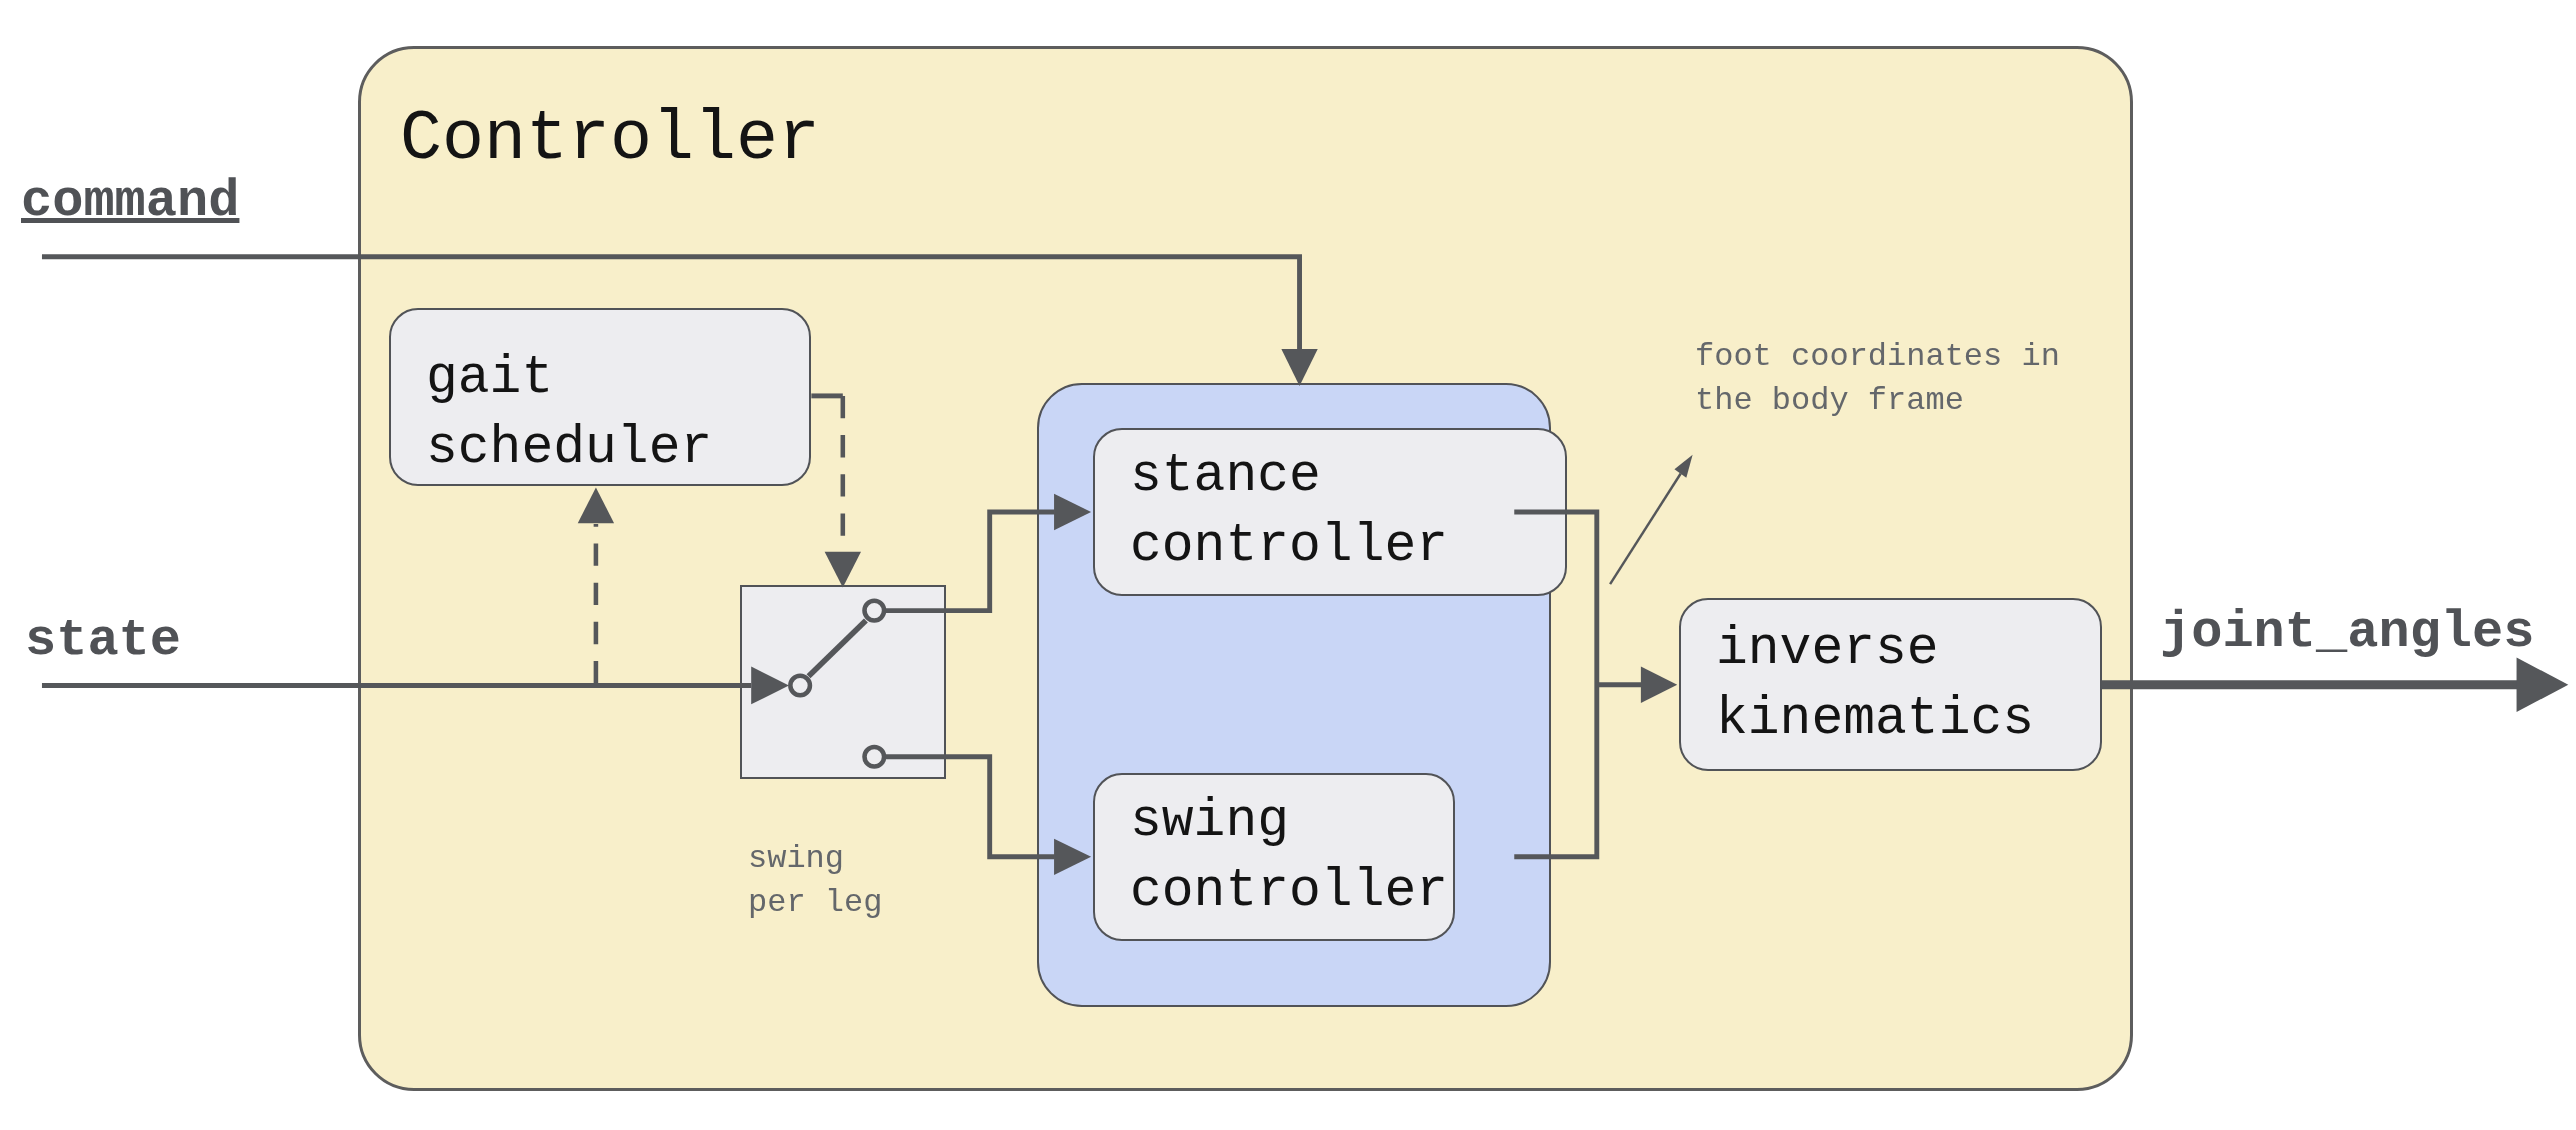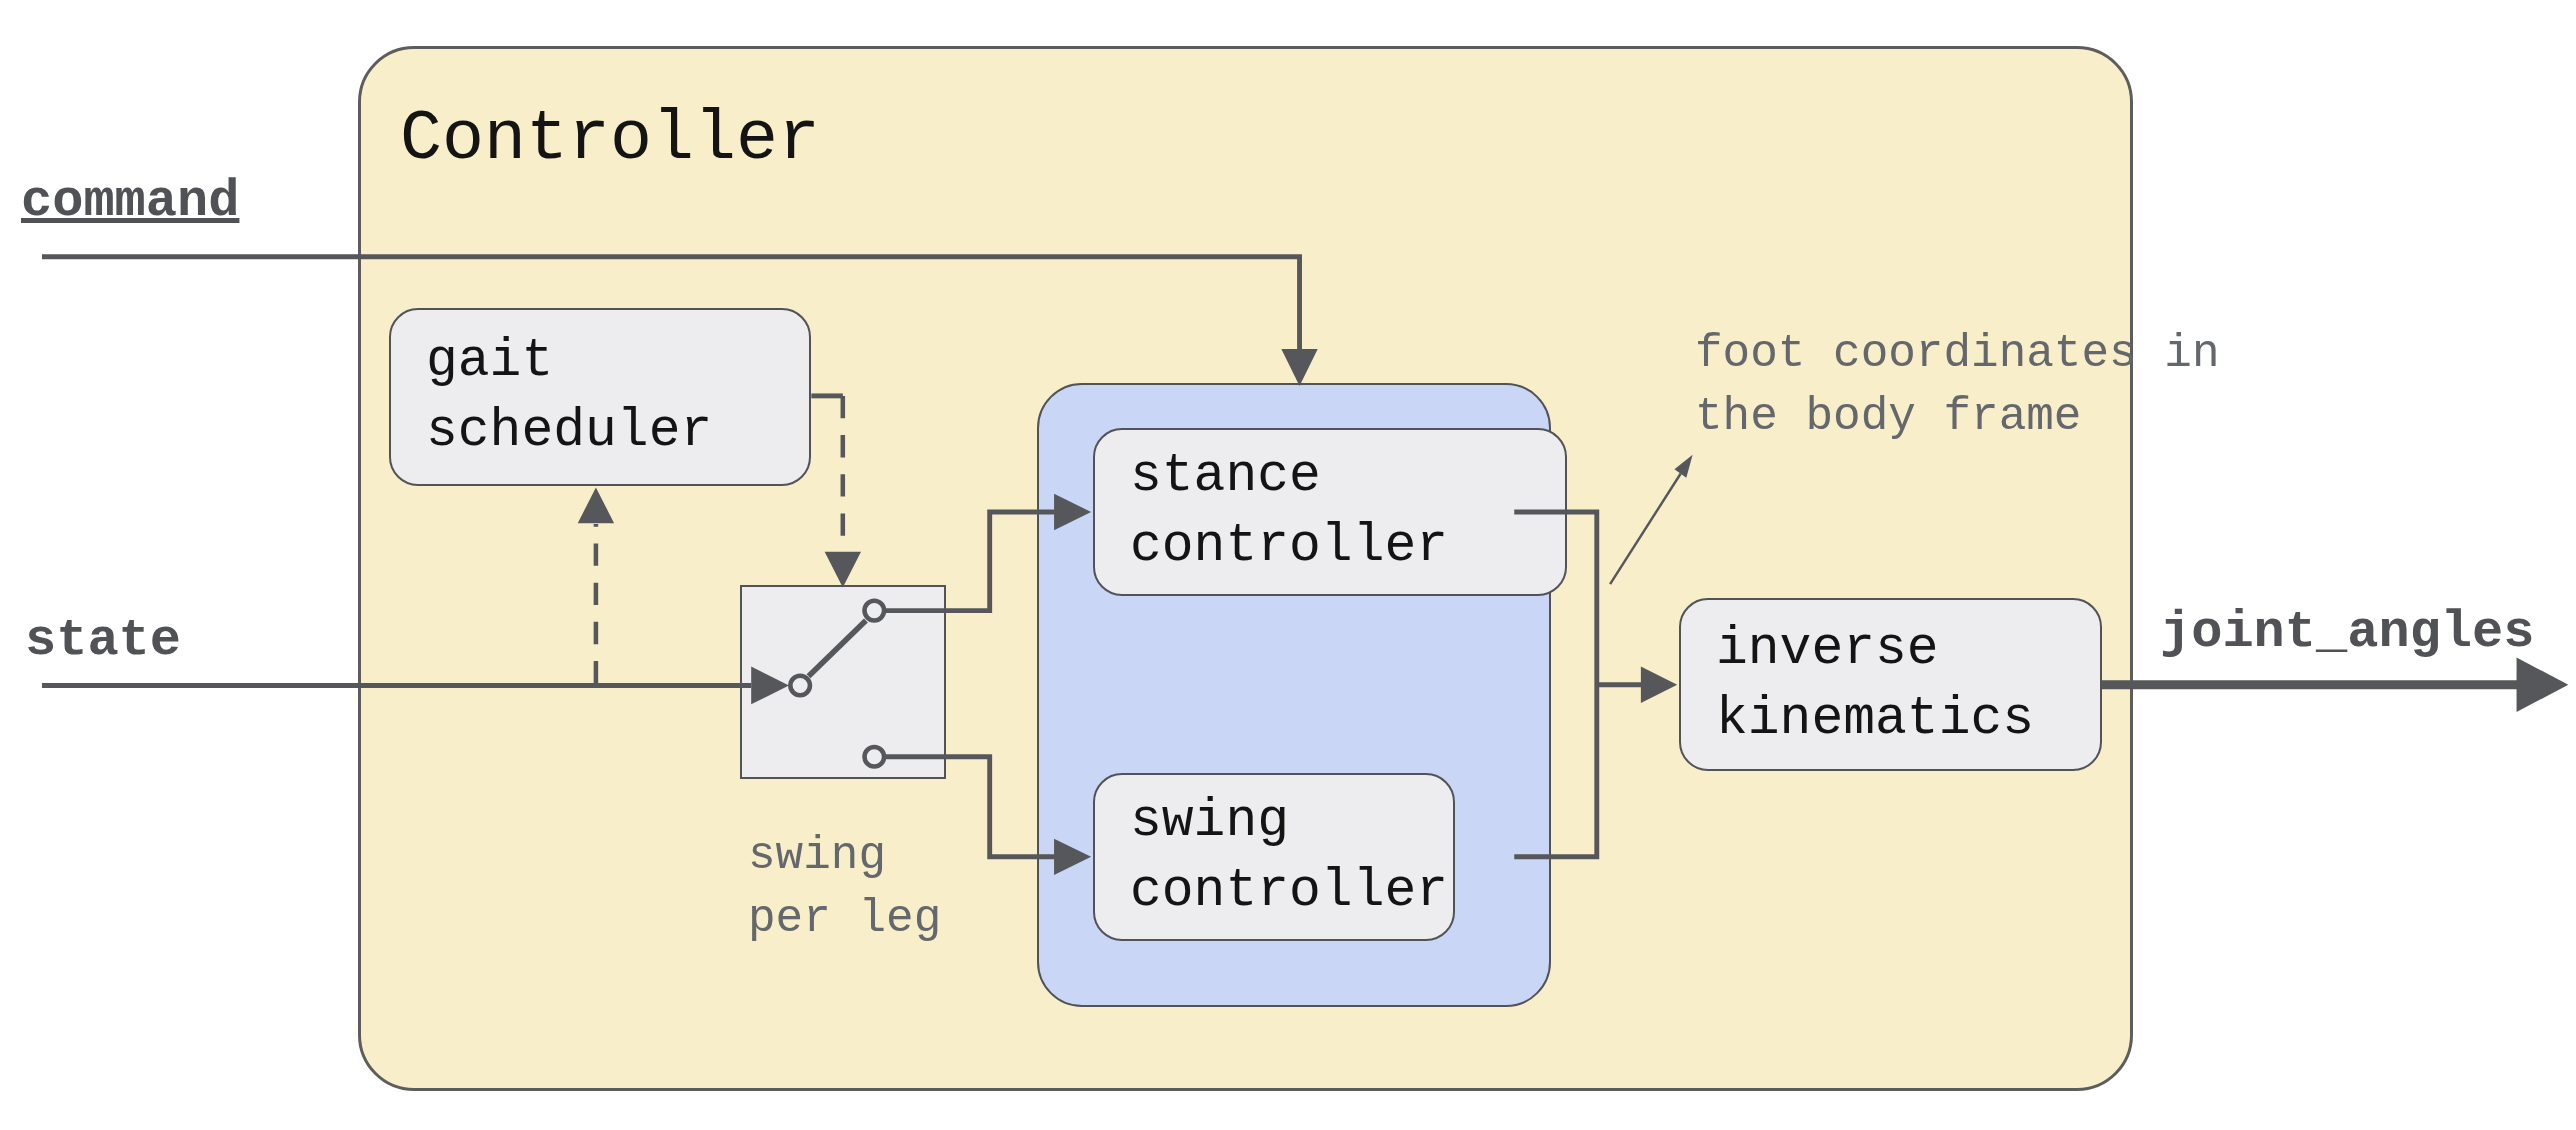--- a/index.html
+++ b/index.html
@@ -48,21 +48,21 @@
     border: 2.8px solid var(--node-border, #515357);
     border-radius: 29px;
     display: flex;
     align-items: center;
     padding-left: 35px;
     font-size: 53px;
     line-height: 1.32;
     color: var(--node-text, #141414);
     white-space: pre-line;
   }
-  .node-gait   { left: 389px;  top: 308px; width: 422px; height: 178px; }
+  .node-gait   { left: 389px;  top: 308px; width: 422px; height: 178px; align-items: flex-end; }
   .node-stance { left: 1093px; top: 428px; width: 474px; height: 168px; }
   .node-swing  { left: 1093px; top: 773px; width: 362px; height: 168px; }
   .node-ik     { left: 1679px; top: 598px; width: 423px; height: 173px; }
 
   
   .toggle-box {
     left: 740px; top: 585px;
     width: 206px; height: 194px;
     background: var(--node-fill, #ededf0);
     border: 2.8px solid var(--node-border, #515357);
@@ -75,24 +75,25 @@
     line-height: 1.2;
     color: var(--io-label, #505256);
     white-space: pre;
   }
   .io-command { left: 21px;   top: 171px; text-decoration: underline; }
   .io-state   { left: 25px;   top: 610px; }
   .io-ja      { left: 2160px; top: 602px; }
 
   
   .caption {
-    font-size: 46px;
+    font-size: 32px;
     line-height: 1.38;
     color: var(--caption-text, #64676b);
     white-space: pre-line;
+    margin-top: 12px;
   }
   .cap-toggle { left: 748px; top: 825px; }
   .cap-foot   { left: 1695px; top: 323px; }
 
   
   svg.wires { position: absolute; left: 0; top: 0; }
   .wire   { fill: none; stroke: var(--wire, #55575a); stroke-width: 7; }
   .dashed { stroke-width: 6.5; stroke-dasharray: 32 24; }
   .thick  { stroke-width: 13; }
   .thin   { stroke-width: 3.5; }

